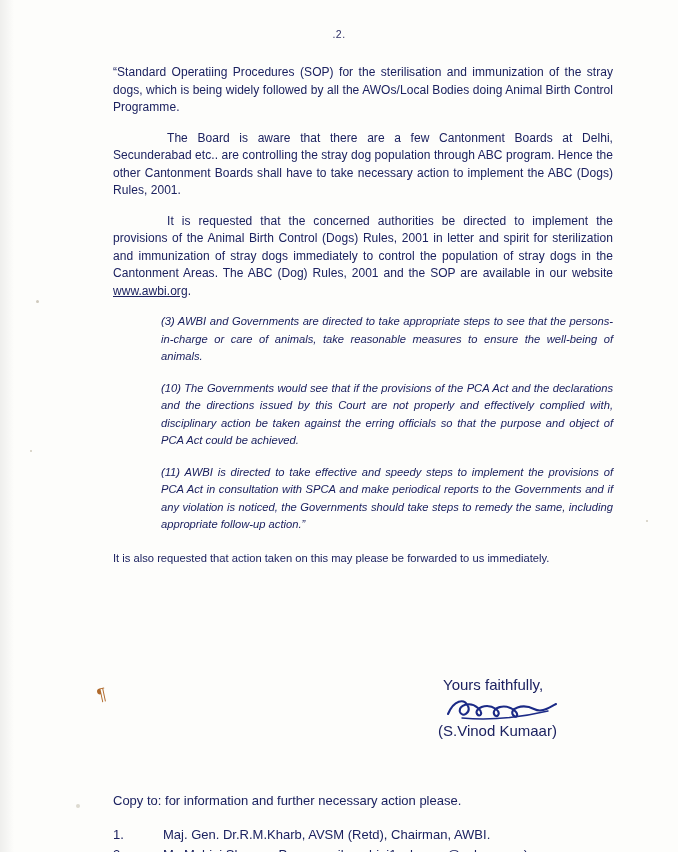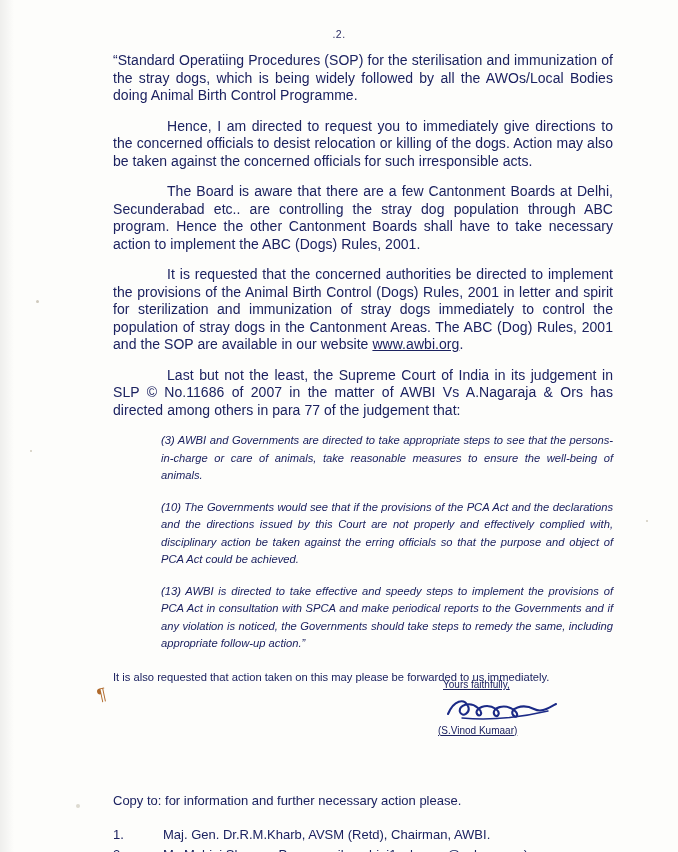--- a/index.html
+++ b/index.html
@@ -33,22 +33,22 @@
     color: #2c2f66;
     letter-spacing: 0.5px;
   }
   .body-area {
     position: absolute;
     top: 52px;
     left: 113px;
     width: 500px;
   }
   p.para {
-    margin: 0 0 13px 0;
-    font-size: 14px;
+    margin: 12px 0 13px 0;
+    font-size: 12px;
     line-height: 17.5px;
     text-align: justify;
     color: #1c2260;
     letter-spacing: 0.05px;
   }
   p.para.indent {
     text-indent: 54px;
   }
   p.para.quote-open {
     text-indent: 0;
@@ -73,24 +73,23 @@
     font-size: 11.2px;
     line-height: 17.5px;
     color: #1c2260;
   }
   .sign-area {
     position: absolute;
     top: 676px;
     left: 430px;
     width: 200px;
     text-align: left;
-    font-size: 10px;
-    line-height: 17.5px;
-    color: #1c2260;
-    text-decoration: underline;
+    font-size: 15px;
+    line-height: 17.5px;
+    color: #1c2260;
   }
   .sign-yours {
     margin: 0 0 2px 13px;
   }
   .signature-glyph {
     height: 26px;
     margin: 0 0 0 14px;
     position: relative;
   }
   .signature-glyph svg {
@@ -161,32 +160,30 @@
   <div class="speck s2"></div>
   <div class="speck s3"></div>
   <div class="speck s4"></div>
 
   <div class="page-number">.2.</div>
 
   <div class="body-area">
 
     <p class="para quote-open">“Standard Operatiing Procedures (SOP) for the sterilisation and immunization of the stray dogs, which is being widely followed by all the AWOs/Local Bodies doing Animal Birth Control Programme.</p>
 
-    <p class="para indent">Hence, I am directed to request you to immediately give directions to the concerned officials to desist relocation or killing of the dogs. Action may also be taken against the concerned officials for such irresponsible acts.</p>
 
     <p class="para indent">The Board is aware that there are a few Cantonment Boards at Delhi, Secunderabad etc.. are controlling the stray dog population through ABC program. Hence the other Cantonment Boards shall have to take necessary action to implement the ABC (Dogs) Rules, 2001.</p>
 
     <p class="para indent"><span>It is requested that the concerned authorities be directed to implement the provisions of the Animal Birth Control (Dogs) Rules, 2001 in letter and spirit for sterilization and immunization of stray dogs immediately to control the population of stray dogs in the Cantonment Areas. The ABC (Dog) Rules, 2001 and the SOP are available in our website </span><span class="link">www.awbi.org</span><span>.</span></p>
 
-    <p class="para indent">Last but not the least, the Supreme Court of India in its judgement in SLP © No.11686 of 2007 in the matter of AWBI Vs A.Nagaraja &amp; Ors has directed among others in para 77 of the judgement that:</p>
 
     <div class="quote-block">
       <p>(3) AWBI and Governments are directed to take appropriate steps to see that the persons-in-charge or care of animals, take reasonable measures to ensure the well-being of animals.</p>
       <p>(10) The Governments would see that if the provisions of the PCA Act and the declarations and the directions issued by this Court are not properly and effectively complied with, disciplinary action be taken against the erring officials so that the purpose and object of PCA Act could be achieved.</p>
-      <p>(13) AWBI is directed to take effective and speedy steps to implement the provisions of PCA Act in consultation with SPCA and make periodical reports to the Governments and if any violation is noticed, the Governments should take steps to remedy the same, including appropriate follow-up action.”</p>
+      <p>(11) AWBI is directed to take effective and speedy steps to implement the provisions of PCA Act in consultation with SPCA and make periodical reports to the Governments and if any violation is noticed, the Governments should take steps to remedy the same, including appropriate follow-up action.”</p>
     </div>
 
     <p class="closing-line">It is also requested that action taken on this may please be forwarded to us immediately.</p>
   </div>
 
   <div class="mark-left">¶</div>
 
   <div class="sign-area">
     <div class="sign-yours">Yours faithfully,</div>
     <div class="signature-glyph">

